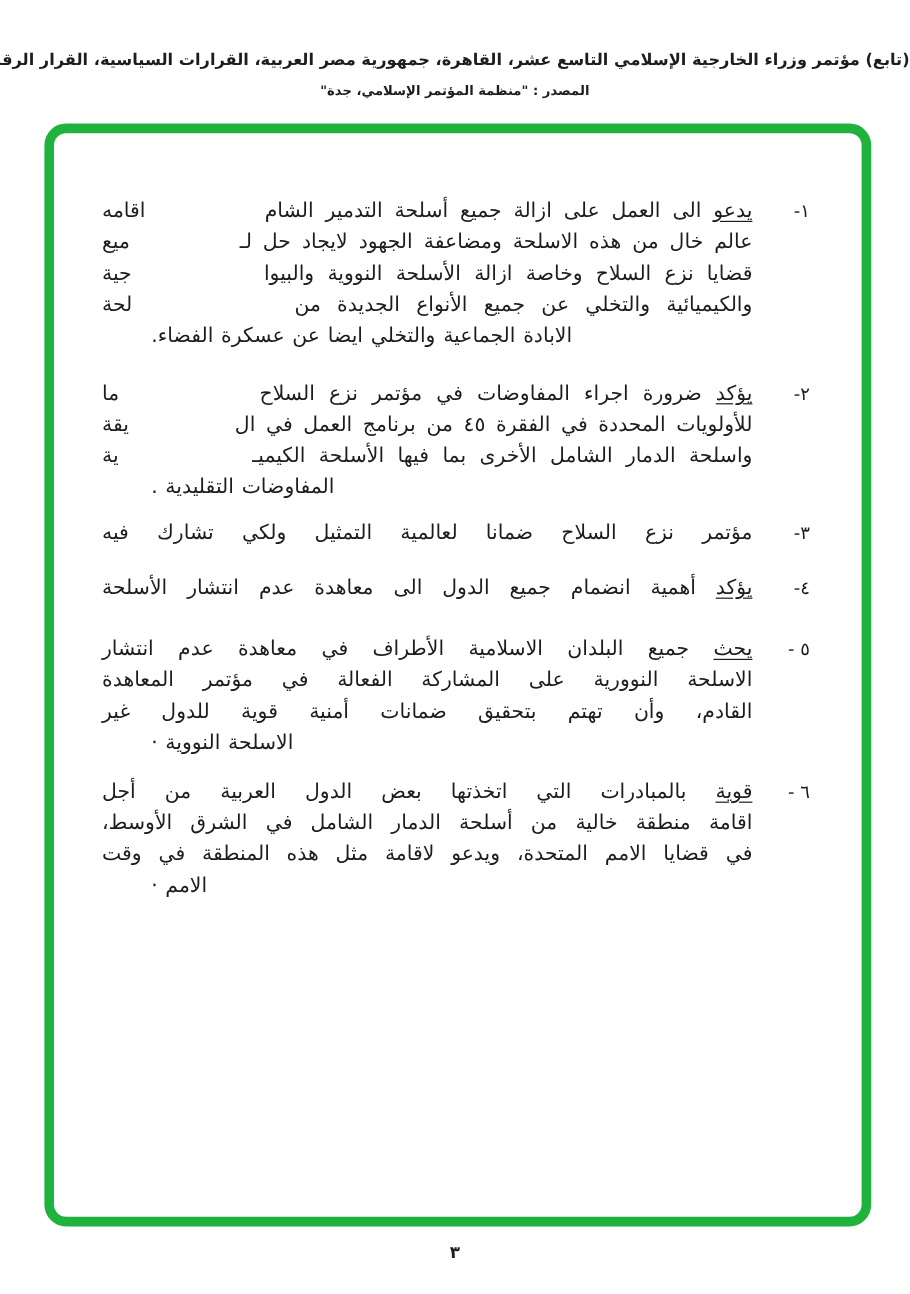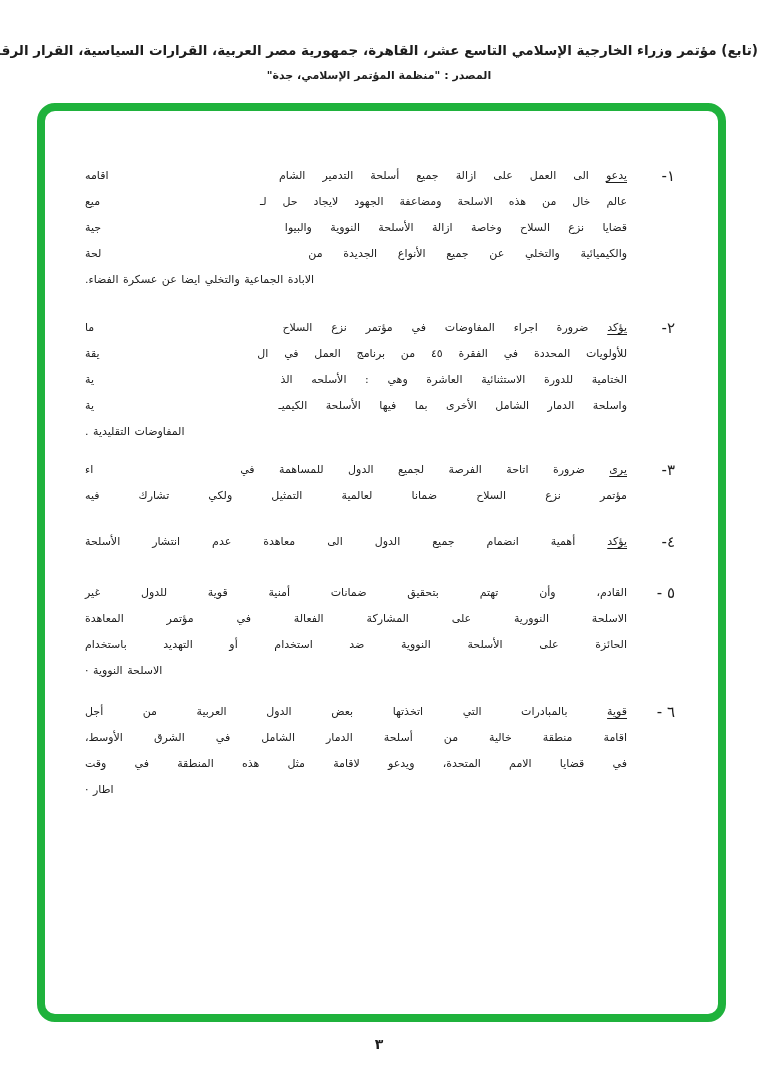--- a/index.html
+++ b/index.html
@@ -26,25 +26,25 @@
   .decree-content{
     position:absolute;inset:0;padding:52px 43px 0 40px;
   }
   .item{display:flex;gap:14px;}
   .item .marker{
     flex:0 0 34px;font-size:15px;line-height:26px;text-align:right;
     white-space:nowrap;
   }
   .item .lines{flex:1;min-width:0;}
   .line{
-    font-size:11px;line-height:26px;
+    font-size:17px;line-height:26px;
     text-align:justify;text-align-last:justify;
     word-spacing:1px;
   }
-  .line.last{text-align-last:left;}
+  .line.last{text-align-last:left;margin-left:41px;}
   .lead{text-decoration:underline;text-underline-offset:3px;}
   .item-gap-1{margin-bottom:22px;}
   .item-gap-2{margin-bottom:12px;}
   .item-gap-3{margin-bottom:20px;}
   .item-gap-4{margin-bottom:25px;}
   .item-gap-5{margin-bottom:15px;}
   .page-footer{
     position:absolute;top:1036px;left:0;right:0;text-align:center;
     font-size:14px;font-weight:bold;
   }
@@ -67,52 +67,50 @@
           <div class="line">قضايا نزع السلاح وخاصة ازالة الأسلحة النووية والبيوا&nbsp;&nbsp;&nbsp;&nbsp;&nbsp;&nbsp;&nbsp;&nbsp;&nbsp;&nbsp;جية</div>
           <div class="line">والكيميائية والتخلي عن جميع الأنواع الجديدة من&nbsp;&nbsp;&nbsp;&nbsp;&nbsp;&nbsp;&nbsp;&nbsp;&nbsp;&nbsp;لحة</div>
           <div class="line last">الابادة الجماعية والتخلي ايضا عن عسكرة الفضاء.</div>
         </div>
       </div>
       <div class="item item-gap-2">
         <div class="marker">٢-</div>
         <div class="lines">
           <div class="line"><span class="lead">يؤكد</span> ضرورة اجراء المفاوضات في مؤتمر نزع السلاح&nbsp;&nbsp;&nbsp;&nbsp;&nbsp;&nbsp;&nbsp;&nbsp;&nbsp;&nbsp;ما</div>
           <div class="line">للأولويات المحددة في الفقرة ٤٥ من برنامج العمل في ال&nbsp;&nbsp;&nbsp;&nbsp;&nbsp;&nbsp;&nbsp;&nbsp;&nbsp;&nbsp;يقة</div>
-          <div class="line">الختامية للدورة الاستثنائية العاشرة وهي : الأسلحه الذ&nbsp;&nbsp;&nbsp;&nbsp;&nbsp;&nbsp;&nbsp;&nbsp;&nbsp;&nbsp;ية</div>
           <div class="line">واسلحة الدمار الشامل الأخرى بما فيها الأسلحة الكيميـ&nbsp;&nbsp;&nbsp;&nbsp;&nbsp;&nbsp;&nbsp;&nbsp;&nbsp;&nbsp;ية</div>
           <div class="line last">المفاوضات التقليدية .</div>
         </div>
       </div>
       <div class="item item-gap-3">
         <div class="marker">٣-</div>
         <div class="lines">
-          <div class="line"><span class="lead">يرى</span> ضرورة اتاحة الفرصة لجميع الدول للمساهمة في&nbsp;&nbsp;&nbsp;&nbsp;&nbsp;&nbsp;اء</div>
           <div class="line">مؤتمر نزع السلاح ضمانا لعالمية التمثيل ولكي تشارك فيه</div>
         </div>
       </div>
       <div class="item item-gap-4">
         <div class="marker">٤-</div>
         <div class="lines">
           <div class="line"><span class="lead">يؤكد</span> أهمية انضمام جميع الدول الى معاهدة عدم انتشار الأسلحة</div>
         </div>
       </div>
       <div class="item item-gap-5">
         <div class="marker">٥ -</div>
         <div class="lines">
+          <div class="line"><span class="lead">يحث</span> جميع البلدان الاسلامية الأطراف في معاهدة عدم انتشار</div>
+          <div class="line">الاسلحة النوورية على المشاركة الفعالة في مؤتمر المعاهدة</div>
           <div class="line">القادم، وأن تهتم بتحقيق ضمانات أمنية قوية للدول غير</div>
-          <div class="line">الاسلحة النوورية على المشاركة الفعالة في مؤتمر المعاهدة</div>
-          <div class="line">الحائزة على الأسلحة النووية ضد استخدام أو التهديد باستخدام</div>
           <div class="line last">الاسلحة النووية ·</div>
         </div>
       </div>
       <div class="item">
         <div class="marker">٦ -</div>
         <div class="lines">
           <div class="line"><span class="lead">قوية</span> بالمبادرات التي اتخذتها بعض الدول العربية من أجل</div>
           <div class="line">اقامة منطقة خالية من أسلحة الدمار الشامل في الشرق الأوسط،</div>
           <div class="line">في قضايا الامم المتحدة، ويدعو لاقامة مثل هذه المنطقة في وقت</div>
-          <div class="line last">اطار ·</div>
+          <div class="line last">الامم ·</div>
         </div>
       </div>
     </div>
 </div>
 
 <div class="page-footer">٣</div>
 
 </body></html>

